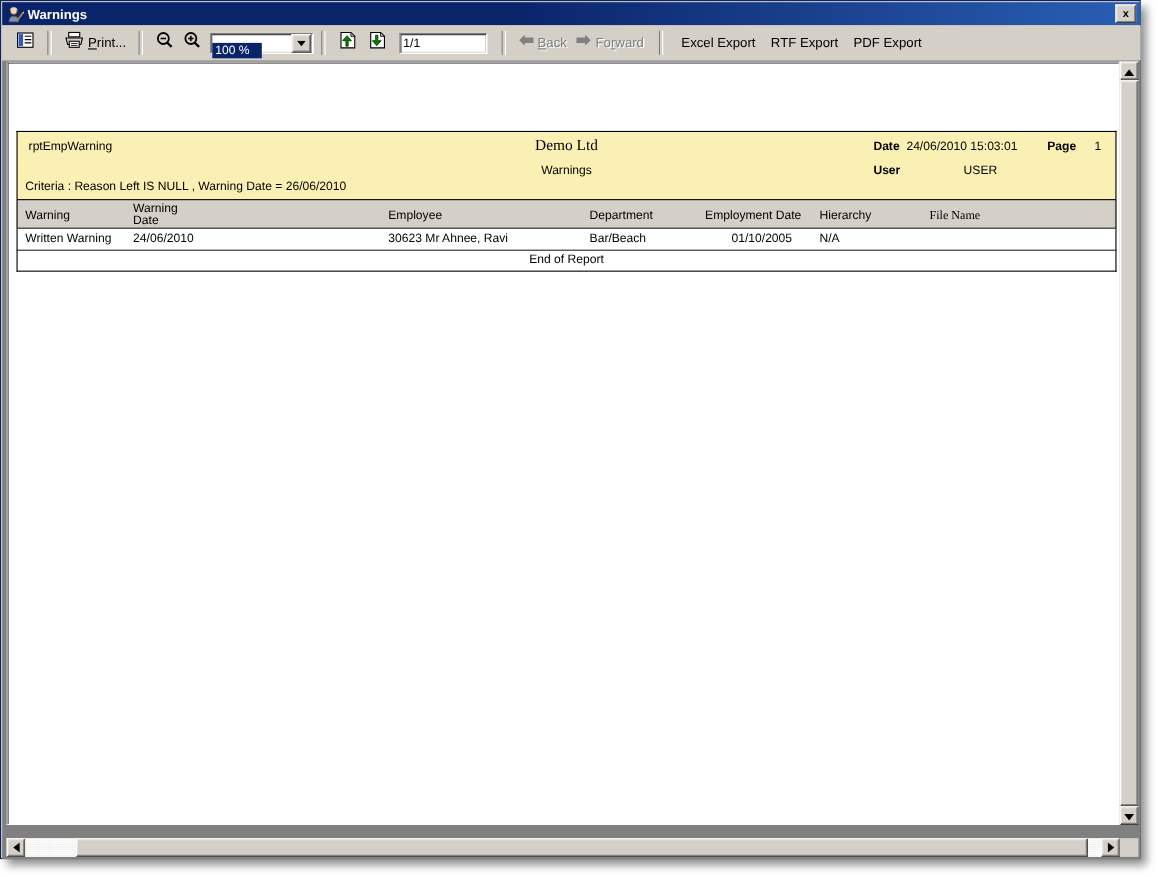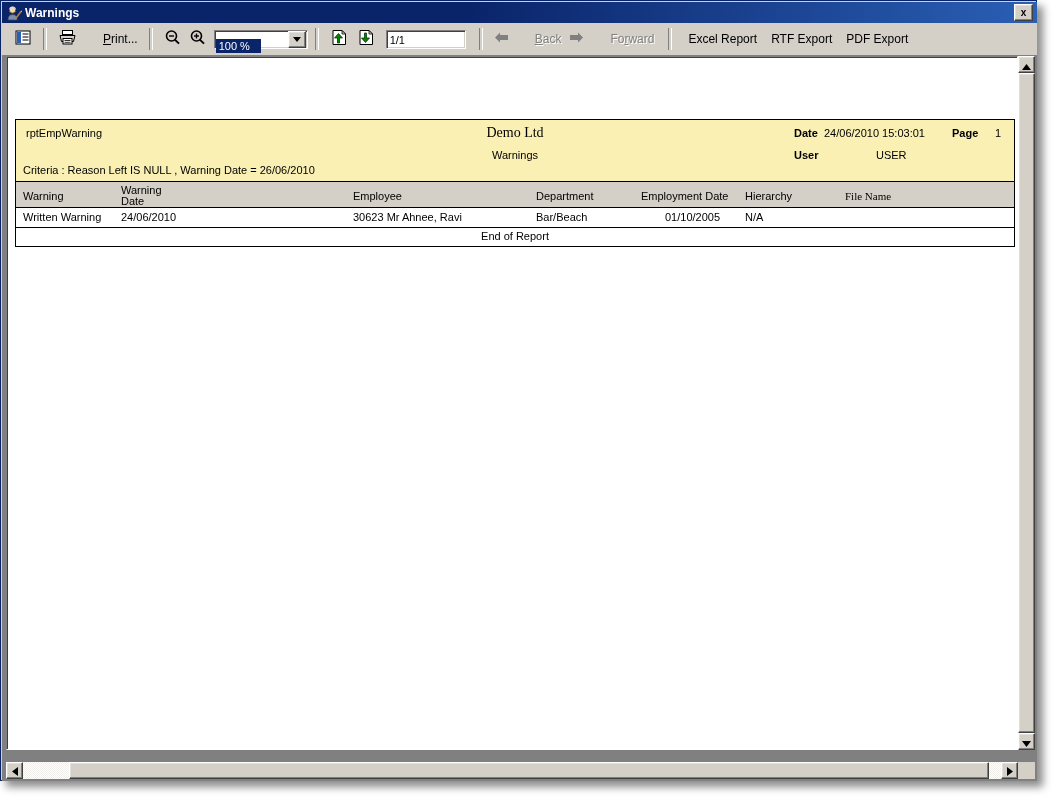--- a/index.html
+++ b/index.html
@@ -85,21 +85,20 @@
     align-items: center;
     box-sizing: border-box;
     padding-left: 8px;
   }
   .tb-btn {
     display: flex;
     align-items: center;
     height: 24px;
     padding: 0 4px;
     cursor: default;
-    gap: 23px;
   }
   .tb-label {
     font-size: 12px;
     color: #000;
     margin-left: 3px;
     white-space: nowrap;
   }
   .tb-label.disabled { color: #808080; text-shadow: 1px 1px 0 #ffffff; }
   .tb-sep {
     width: 2px;
@@ -482,21 +481,21 @@
       <span>
         <svg width="15" height="13" viewBox="0 0 15 13">
           <path d="M9 1.5 L9 4 L1 4 L1 9 L9 9 L9 11.5 L14 6.5 Z" fill="#808080"></path>
         </svg>
       </span>
       <span class="tb-label disabled"><span>Fo</span><span class="u">r</span><span>ward</span></span>
     </div>
 
     <div class="tb-sep" style="margin-left:10px; margin-right:16px;"></div>
 
-    <span class="exp-link">Excel Report</span>
+    <span class="exp-link">Excel Export</span>
     <span class="exp-link">RTF Export</span>
     <span class="exp-link">PDF Export</span>
   </div>
 
   <div id="client">
 
     <div id="viewport">
       <div id="page">
 
         <div id="report">

